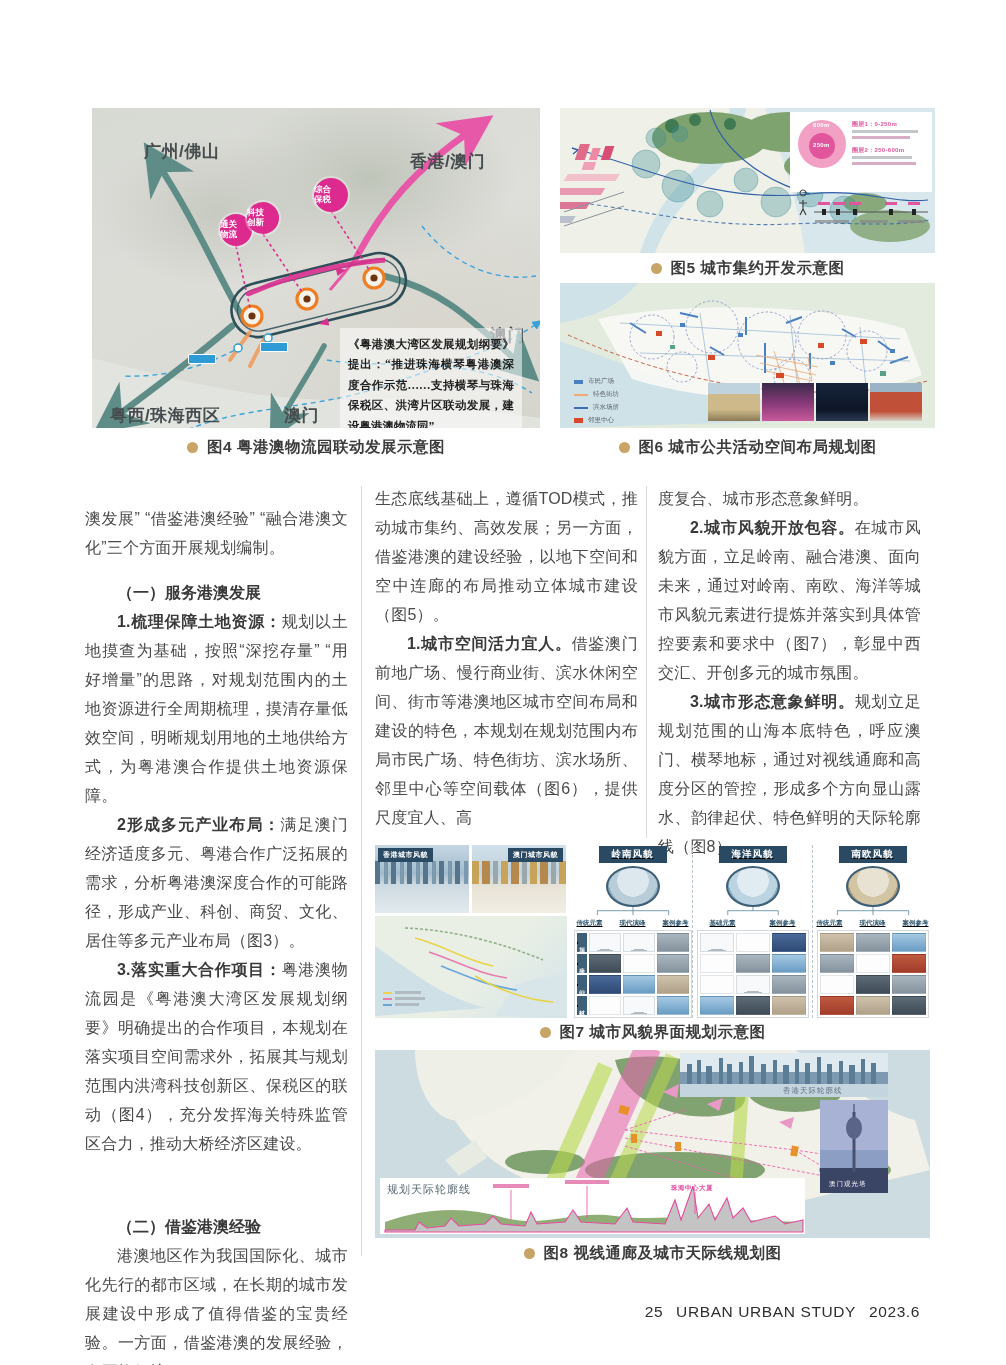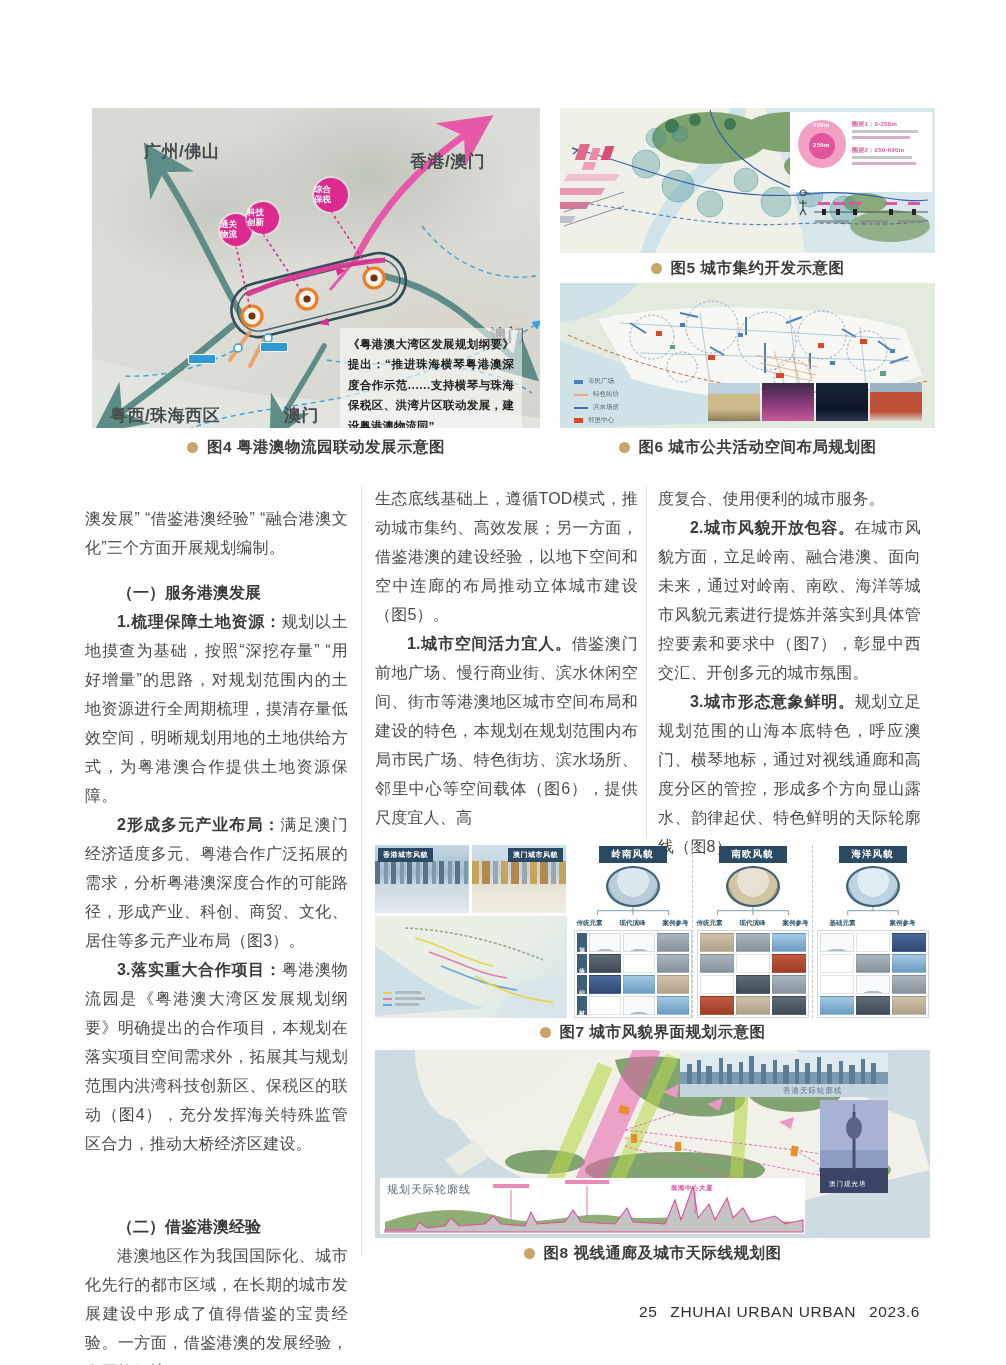--- a/index.html
+++ b/index.html
@@ -51,21 +51,21 @@
   .sw.ln2{width:14px;height:2px;background:#3f6fae;}
   .sw.sq2{width:9px;height:5px;background:#d8492a;}
   .f6-photos{position:absolute;left:148px;top:100px;display:flex;gap:2px;}
   .f6-photo{width:52px;height:38px;}
   .f6p1{background:linear-gradient(180deg,#bfd3de 0 30%,#cdb98a 30% 70%,#8a7a55 100%);}
   .f6p2{background:linear-gradient(180deg,#3a2a4a,#8a3a7a 55%,#c85a9a);}
   .f6p3{background:linear-gradient(180deg,#16243c,#0c1626 70%,#2c3a54);}
   .f6p4{background:linear-gradient(180deg,#9ab4c6 0 25%,#c05038 25% 75%,#d8d0c8 100%);}
 
   
-  .fig7{position:absolute;left:375px;top:845px;width:555px;height:173px;display:flex;}
+  .fig7{position:absolute;left:375px;top:845px;width:555px;height:173px;display:flex;text-decoration:underline;}
   .f7-left{width:192px;flex:0 0 auto;display:flex;flex-direction:column;gap:3px;}
   .f7-photos{display:flex;gap:3px;height:68px;}
   .f7-photo{position:relative;width:94px;height:68px;overflow:hidden;}
   .f7-photo.hk{background:linear-gradient(180deg,#c5d6e2 0%,#a3bccd 42%,#ccd9e0 58%,#e2eaee 100%);}
   .f7-photo.mo{background:linear-gradient(180deg,#d2e1ea 0%,#bfd2dd 40%,#e9e3d6 62%,#f2eee4 100%);}
   .f7-bld{position:absolute;left:0;right:0;top:24%;height:34%;
           background:repeating-linear-gradient(90deg,#56748c 0 5px,rgba(86,116,140,0) 5px 9px,#7d99ad 9px 13px,rgba(125,153,173,0) 13px 16px);}
   .f7-bld.warm{background:repeating-linear-gradient(90deg,#c8a45a 0 7px,rgba(0,0,0,0) 7px 10px,#b5894e 10px 18px,rgba(0,0,0,0) 18px 21px,#9aa7ad 21px 26px,rgba(0,0,0,0) 26px 29px);}
   .chip{position:absolute;top:3px;background:#2a4a63;color:#fff;font-size:7px;font-weight:bold;
         padding:2px 5px;letter-spacing:.5px;z-index:2;}
@@ -414,21 +414,21 @@
     <div class="h" style="margin-top:54px;">（二）借鉴港澳经验</div>
     <p><span>港澳地区作为我国国际化、城市化先行的都市区域，在长期的城市发展建设中形成了值得借鉴的宝贵经验。一方面，借鉴港澳的发展经验，在严格保护</span></p>
   </div>
 
   <div class="col" style="left:375px;top:484px;">
     <p class="cont"><span>生态底线基础上，遵循TOD模式，推动城市集约、高效发展；另一方面，借鉴港澳的建设经验，以地下空间和空中连廊的布局推动立体城市建设（图5）。</span></p>
     <p><b>1.城市空间活力宜人。</b><span>借鉴澳门前地广场、慢行商业街、滨水休闲空间、街市等港澳地区城市空间布局和建设的特色，本规划在规划范围内布局市民广场、特色街坊、滨水场所、邻里中心等空间载体（图6），提供尺度宜人、高</span></p>
   </div>
 
   <div class="col" style="left:658px;top:484px;">
-    <p class="cont"><span>度复合、使用便利的城市服务。</span></p>
+    <p class="cont"><span>度复合、城市形态意象鲜明。</span></p>
     <p><b>2.城市风貌开放包容。</b><span>在城市风貌方面，立足岭南、融合港澳、面向未来，通过对岭南、南欧、海洋等城市风貌元素进行提炼并落实到具体管控要素和要求中（图7），彰显中西交汇、开创多元的城市氛围。</span></p>
     <p><b>3.城市形态意象鲜明。</b><span>规划立足规划范围的山海本底特色，呼应澳门、横琴地标，通过对视线通廊和高度分区的管控，形成多个方向显山露水、韵律起伏、特色鲜明的天际轮廓线（图8）。</span></p>
   </div>
 
   <div class="fig7">
     <div class="f7-left">
       <div class="f7-photos">
         <div class="f7-photo hk">
           <span class="chip l">香港城市风貌</span>
           <div class="f7-bld"></div>
@@ -487,20 +487,46 @@
             <div class="cell cs"></div>
             <div class="cell ct"></div>
           <div class="rowchip">材料</div>
           <div class="cell cw"></div>
             <div class="cell cl"></div>
             <div class="cell cs"></div>
         </div>
       </div>
 
       <div class="f7-style">
+        <div class="f7-head">海洋风貌</div>
+        <div class="f7-circle c3"></div>
+        <svg width="112" height="16" viewBox="0 0 112 16">
+          <path d="M56,0 V5 M22,5 H90 M22,5 V11 M90,5 V11" stroke="#4a7f96" stroke-width="1" fill="none"></path>
+        </svg>
+        <div class="f7-branches two">
+          <span>基础元素</span>
+            <span>案例参考</span>
+        </div>
+        <div class="f7-grid g3">
+          <div class="cell cl"></div>
+            <div class="cell cw"></div>
+            <div class="cell cu"></div>
+          <div class="cell cw"></div>
+            <div class="cell cg"></div>
+            <div class="cell cs"></div>
+          <div class="cell cw"></div>
+            <div class="cell cl"></div>
+            <div class="cell cg"></div>
+          <div class="cell cs"></div>
+            <div class="cell cd"></div>
+            <div class="cell ct"></div>
+        </div>
+      </div>
+
+      <div class="f7-style">
         <div class="f7-head">南欧风貌</div>
         <div class="f7-circle c2"></div>
         <svg width="112" height="16" viewBox="0 0 112 16">
           <path d="M56,0 V5 M8,5 H104 M8,5 V11 M56,5 V11 M104,5 V11" stroke="#4a7f96" stroke-width="1" fill="none"></path>
         </svg>
         <div class="f7-branches">
           <span>传统元素</span>
             <span>现代演绎</span>
             <span>案例参考</span>
         </div>
@@ -510,46 +536,20 @@
             <div class="cell cs"></div>
           <div class="cell cg"></div>
             <div class="cell cw"></div>
             <div class="cell cb"></div>
           <div class="cell cw"></div>
             <div class="cell cd"></div>
             <div class="cell cg"></div>
           <div class="cell cb"></div>
             <div class="cell ct"></div>
             <div class="cell cd"></div>
-        </div>
-      </div>
-
-      <div class="f7-style">
-        <div class="f7-head">海洋风貌</div>
-        <div class="f7-circle c3"></div>
-        <svg width="112" height="16" viewBox="0 0 112 16">
-          <path d="M56,0 V5 M22,5 H90 M22,5 V11 M90,5 V11" stroke="#4a7f96" stroke-width="1" fill="none"></path>
-        </svg>
-        <div class="f7-branches two">
-          <span>基础元素</span>
-            <span>案例参考</span>
-        </div>
-        <div class="f7-grid g3">
-          <div class="cell cl"></div>
-            <div class="cell cw"></div>
-            <div class="cell cu"></div>
-          <div class="cell cw"></div>
-            <div class="cell cg"></div>
-            <div class="cell cs"></div>
-          <div class="cell cw"></div>
-            <div class="cell cl"></div>
-            <div class="cell cg"></div>
-          <div class="cell cs"></div>
-            <div class="cell cd"></div>
-            <div class="cell ct"></div>
         </div>
       </div>
 
     </div>
   </div>
   <div class="caption" style="left:375px;top:1022px;width:555px;">
     <span class="dot"></span>
     <span>图7 城市风貌界面规划示意图</span>
   </div>
 
@@ -644,17 +644,17 @@
     <div class="f8-label" style="left:12px;top:132px;font-size:11px;color:#5a6a72;">规划天际轮廓线</div>
     <div class="f8-pink" style="left:296px;top:134px;">珠海中心大厦</div>
   </figure>
   <div class="caption" style="left:375px;top:1243px;width:555px;">
     <span class="dot"></span>
     <span>图8 视线通廊及城市天际线规划图</span>
   </div>
 
   <div class="footer">
     <span>25</span>
-    <span>ZHUHAI URBAN URBAN</span>
+    <span>URBAN URBAN STUDY</span>
     <span>2023.6</span>
   </div>
 
 </div>
 
 </body></html>

